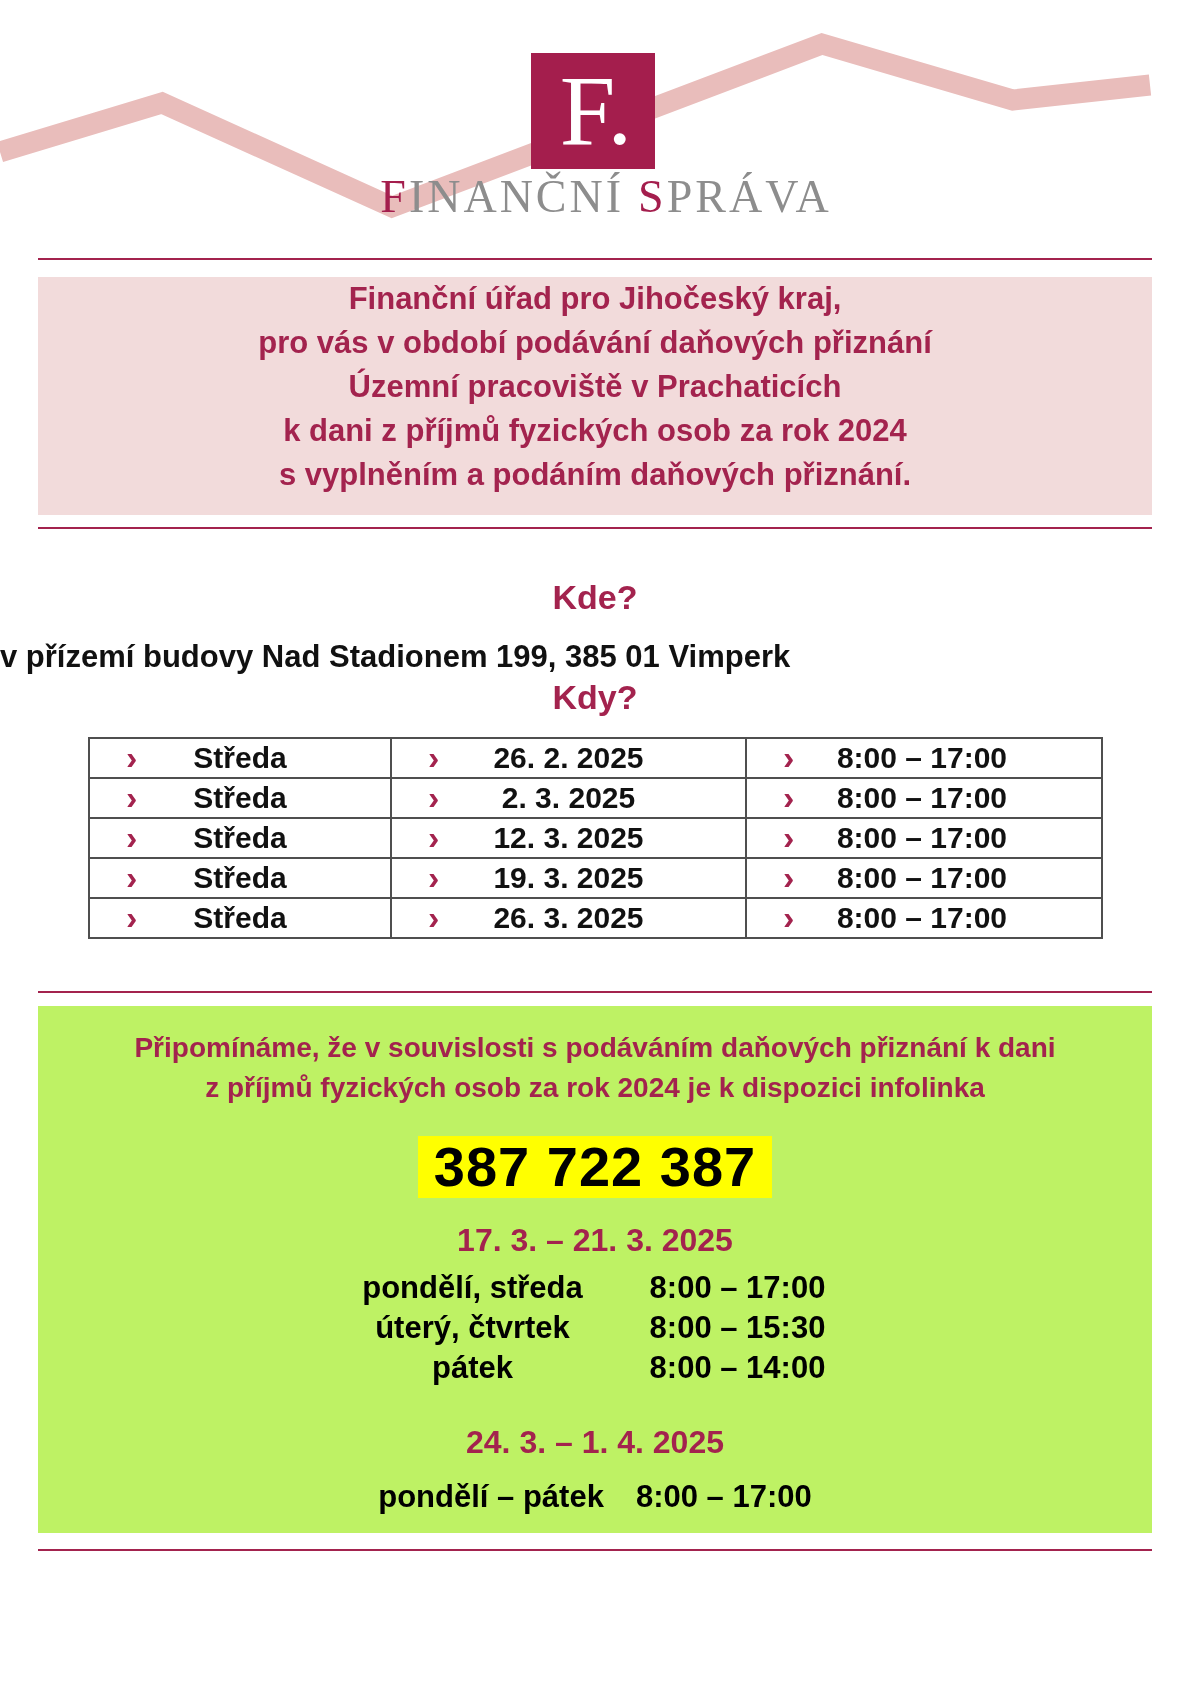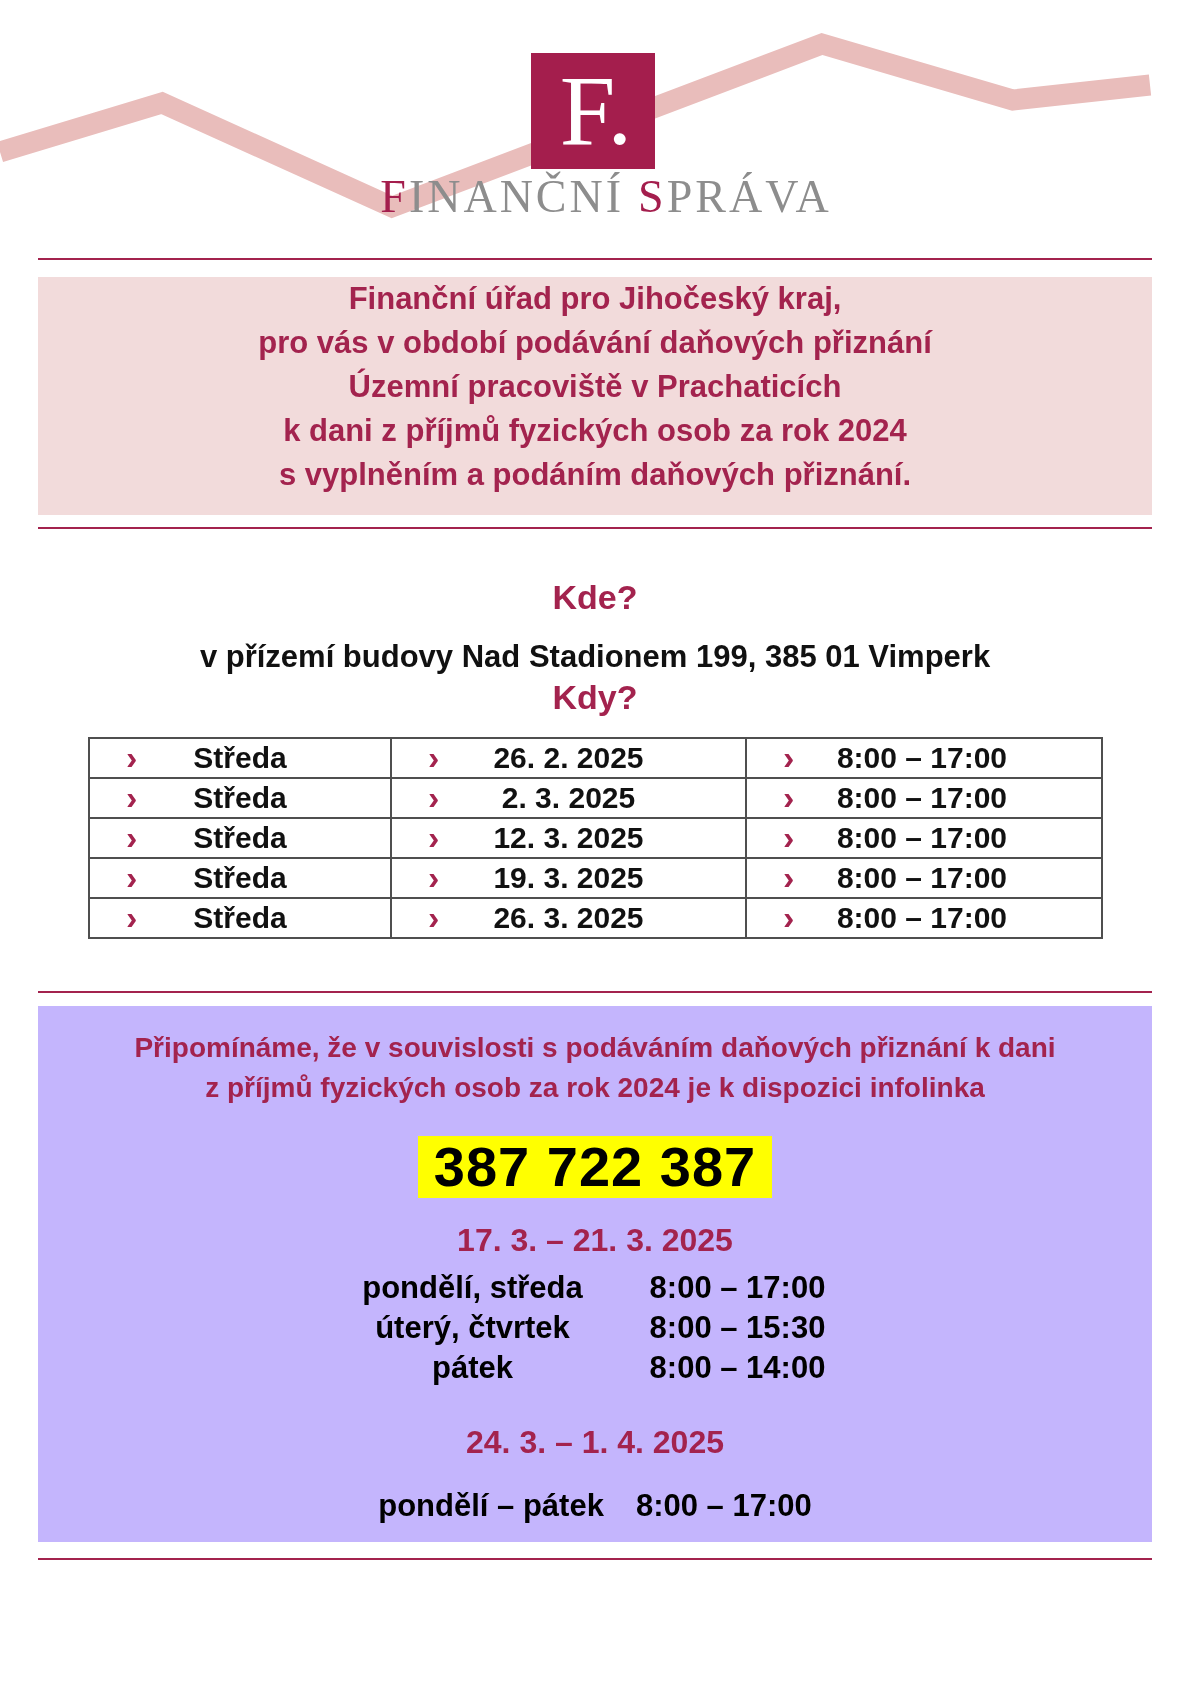--- a/index.html
+++ b/index.html
@@ -49,21 +49,21 @@
     color:#a3234e; font-size:31px; font-weight:bold; line-height:44px;
   }
   
   .section-heading {
     text-align:center; color:#a3234e;
     font-size:34px; font-weight:bold; line-height:40px;
   }
   .kde-heading { margin-top:48px; }
   .kdy-heading { }
   .address {
-    margin-top:20px; text-align:center; color:#111111;
+    margin-top:20px; text-align:left; color:#111111;
     font-size:31px; font-weight:bold; line-height:40px;
   }
   
   .sched-table {
     margin:20px 0 0 88px;
     width:1015px;
     border:2px solid #4f4f4f;
     background:#ffffff;
   }
   .sched-row {
@@ -78,21 +78,21 @@
     font-size:30px; font-weight:bold; color:#111111;
   }
   .sched-cell:first-child { border-left:none; }
   .chev {
     position:absolute; left:36px; top:50%; transform:translateY(-54%);
     color:#a3234e; font-size:34px; font-weight:bold; line-height:34px;
   }
   
   .infoline-box {
     margin:13px 38px 0 38px;
-    background:#c4b5fd;
+    background:#bef264;
     text-align:center;
     padding:22px 0 16px 0;
   }
   .note-line {
     color:#a3234e; font-size:28px; font-weight:bold; line-height:40px;
   }
   .phone-wrap { margin-top:28px; }
   .phone {
     display:inline-block; background:#ffff00; color:#000000;
     font-size:56px; font-weight:bold; line-height:62px;
@@ -106,21 +106,21 @@
   .hours-grid {
     margin:8px auto 0 auto;
     width:530px;
     display:grid; grid-template-columns:285px 245px;
     text-align:center;
   }
   .hours-days, .hours-time {
     color:#000000; font-size:31px; font-weight:bold; line-height:40px;
   }
   .hours-single {
-    margin-top:24px;
+    margin-top:15px;
     display:flex; justify-content:center; gap:32px;
   }
 </style>
 </head>
 <body>
 
 <div class="page">
 
   <div class="header">
     <svg class="ribbon-svg" width="1190" height="235" viewBox="0 0 1190 235">

